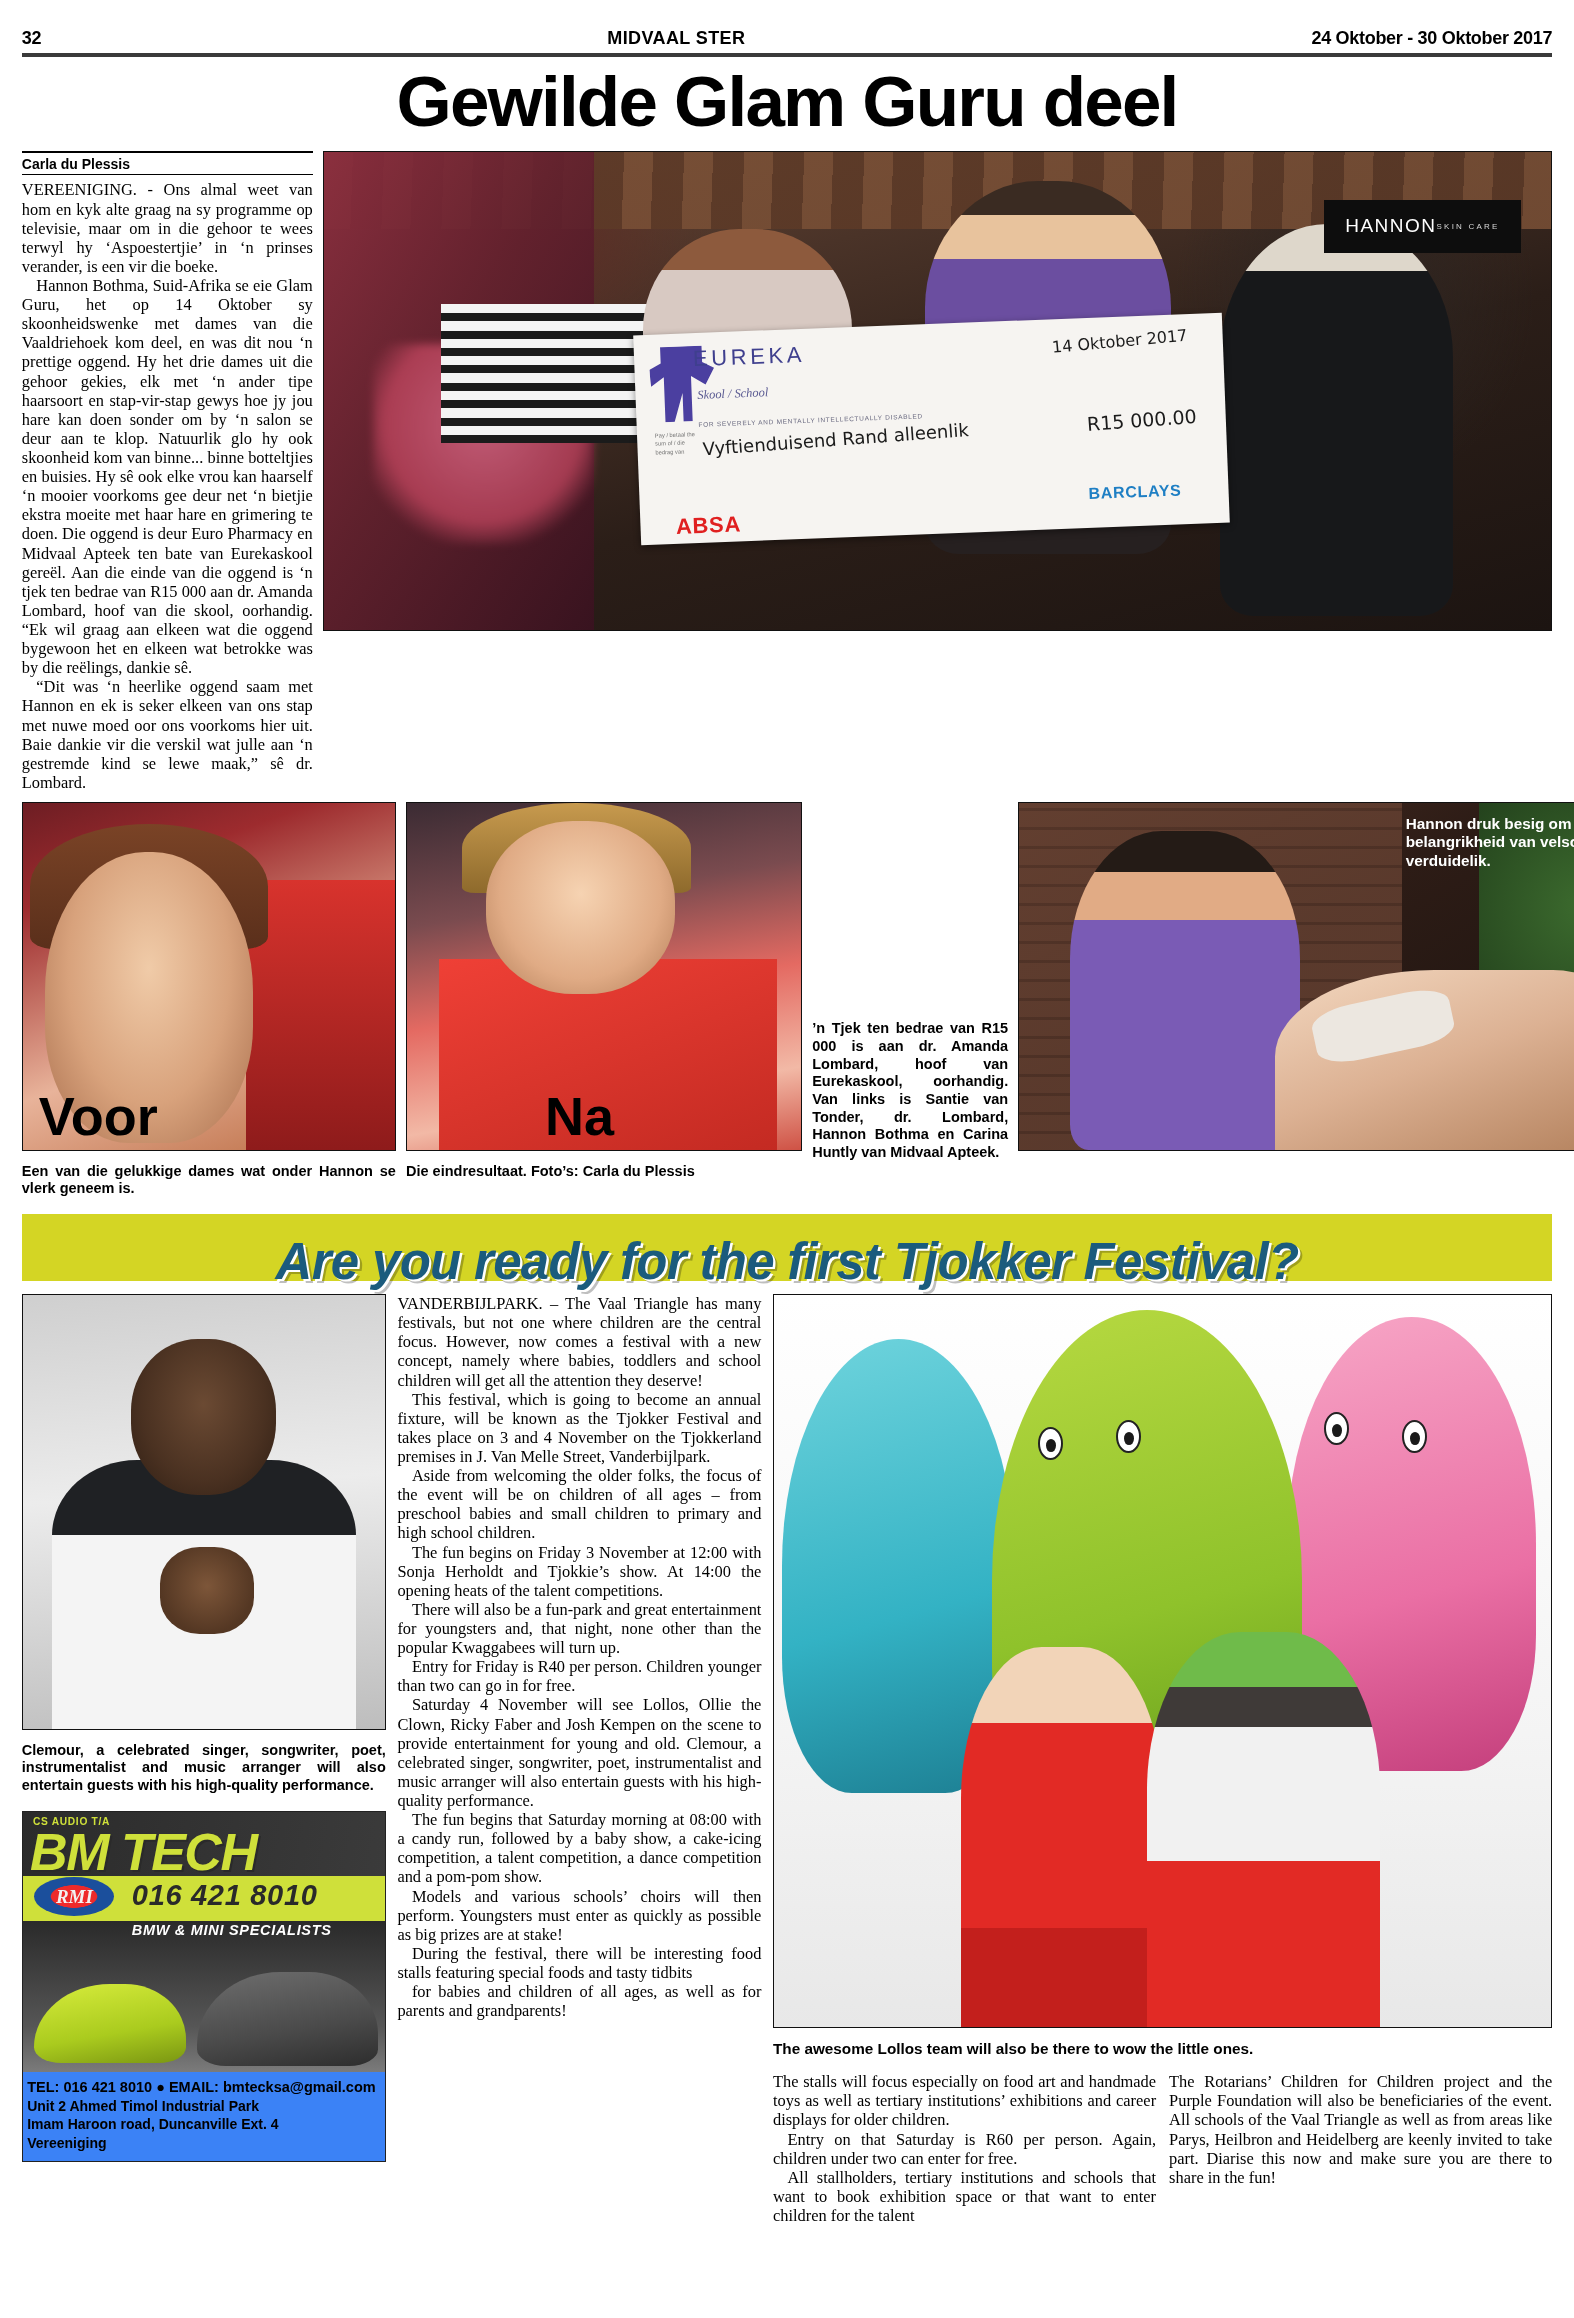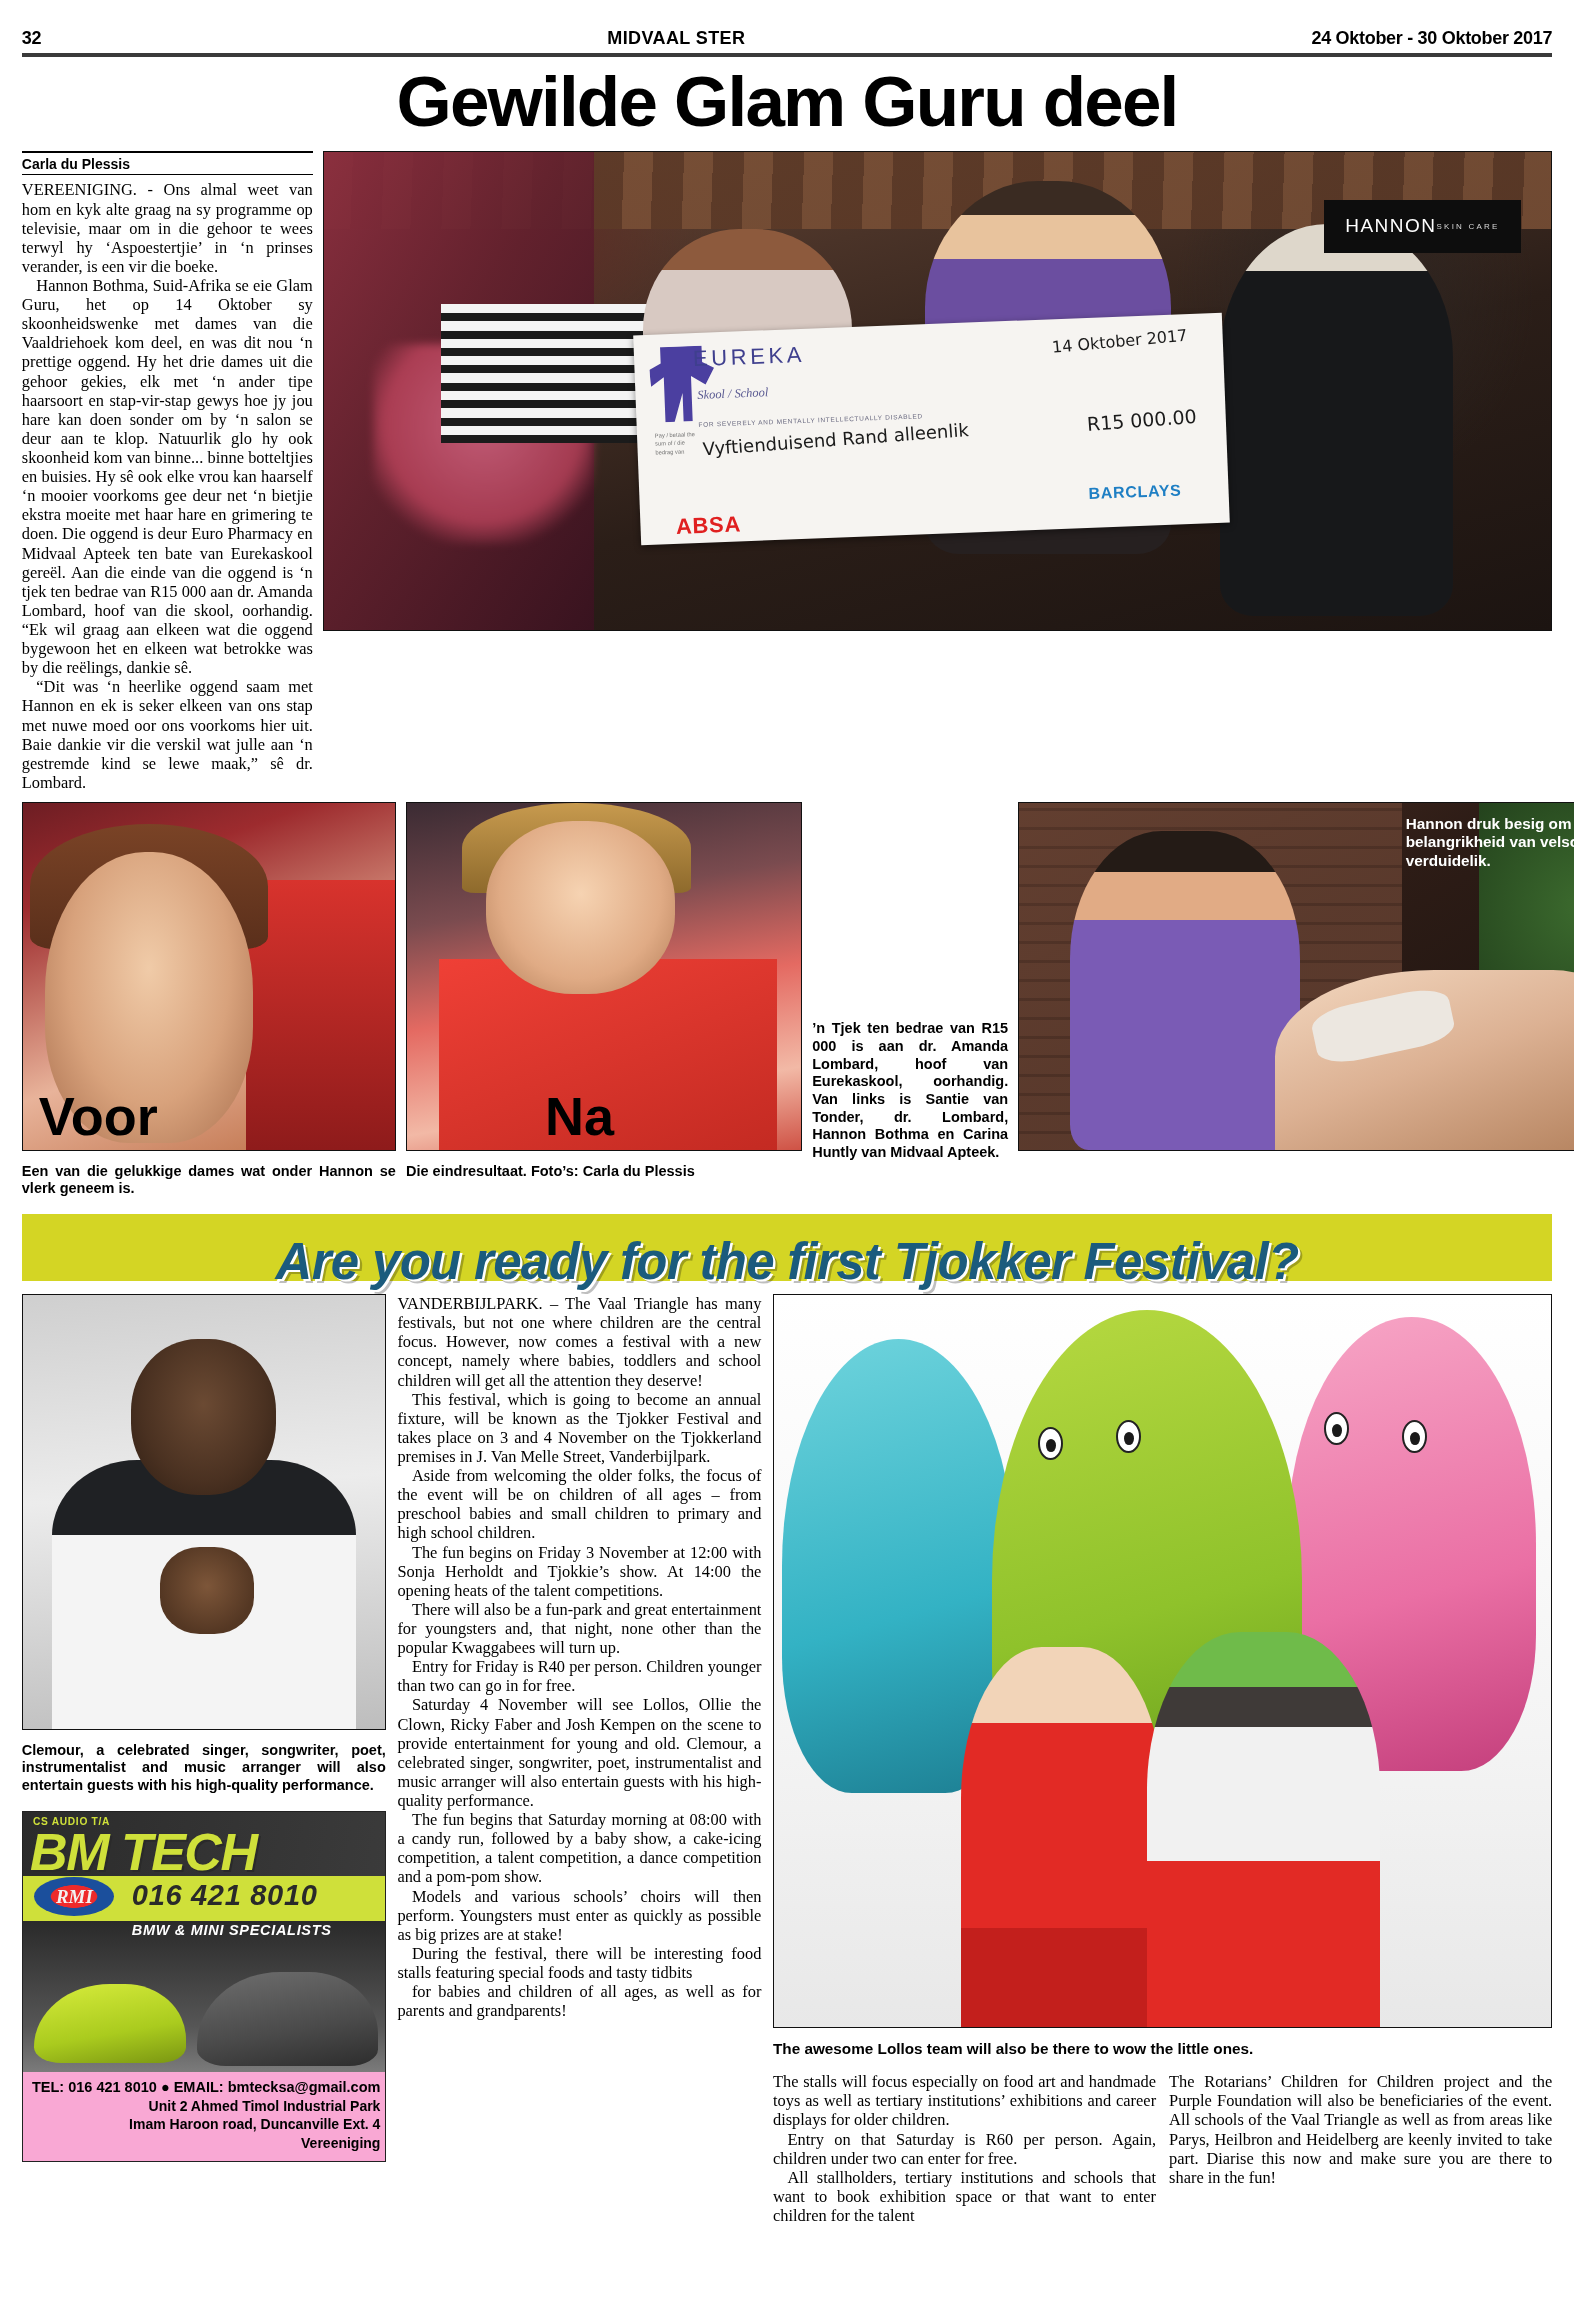--- a/index.html
+++ b/index.html
@@ -209,21 +209,21 @@
             font-size:19px; color:#f2f2f2;}
   .bm-phone { position:absolute; left:109px; bottom:8.7px; font-family:"Liberation Sans", sans-serif;
               font-style:italic; font-weight:bold; font-size:29px; color:#2a2a2a; letter-spacing:0.7px;}
   .bm-spec { position:absolute; left:109px; bottom:-19px; font-family:"Liberation Sans", sans-serif;
              font-style:italic; font-weight:bold; font-size:14.5px; color:#ffffff; letter-spacing:0.7px;}
   .bm-cars { height: 151px; position:relative; background: linear-gradient(180deg,#2a2a2a 0%, #565656 70%, #7b7b7b 100%); overflow:hidden;}
   .bm-car1 { position:absolute; left:3%; bottom:6%; width:42%; height:52%; border-radius: 50% 40% 18% 18% / 80% 70% 20% 20%;
              background: linear-gradient(170deg,#d7ec3c 0%, #aacb1e 60%, #7a9612 100%);}
   .bm-car2 { position:absolute; right:2%; bottom:4%; width:50%; height:62%; border-radius: 46% 38% 16% 16% / 78% 66% 18% 18%;
              background: linear-gradient(170deg,#6e6e6e 0%, #4a4a4a 60%, #2d2d2d 100%);}
-  .bm-foot { background:#f9a8d4; padding: 5.8px 4.4px 8.7px 4.4px; text-align:right;
+  .bm-foot { background:#3b82f6; padding: 5.8px 4.4px 8.7px 4.4px; text-align:left;
              font-family:"Liberation Sans", sans-serif; font-weight:bold; font-size:14px; line-height:1.32; }
   .bm-foot .l1 { font-size: 14.5px; }
 
   .cap-lollos { font-family:"Liberation Sans", sans-serif; font-weight:bold;
                 font-size:15.3px; margin-top:11.6px; }
   .twocol { display:flex; gap:13px; margin-top: 14.5px; }
   .twocol > div { flex:1 1 0; }
 </style>
 </head>
 <body>

